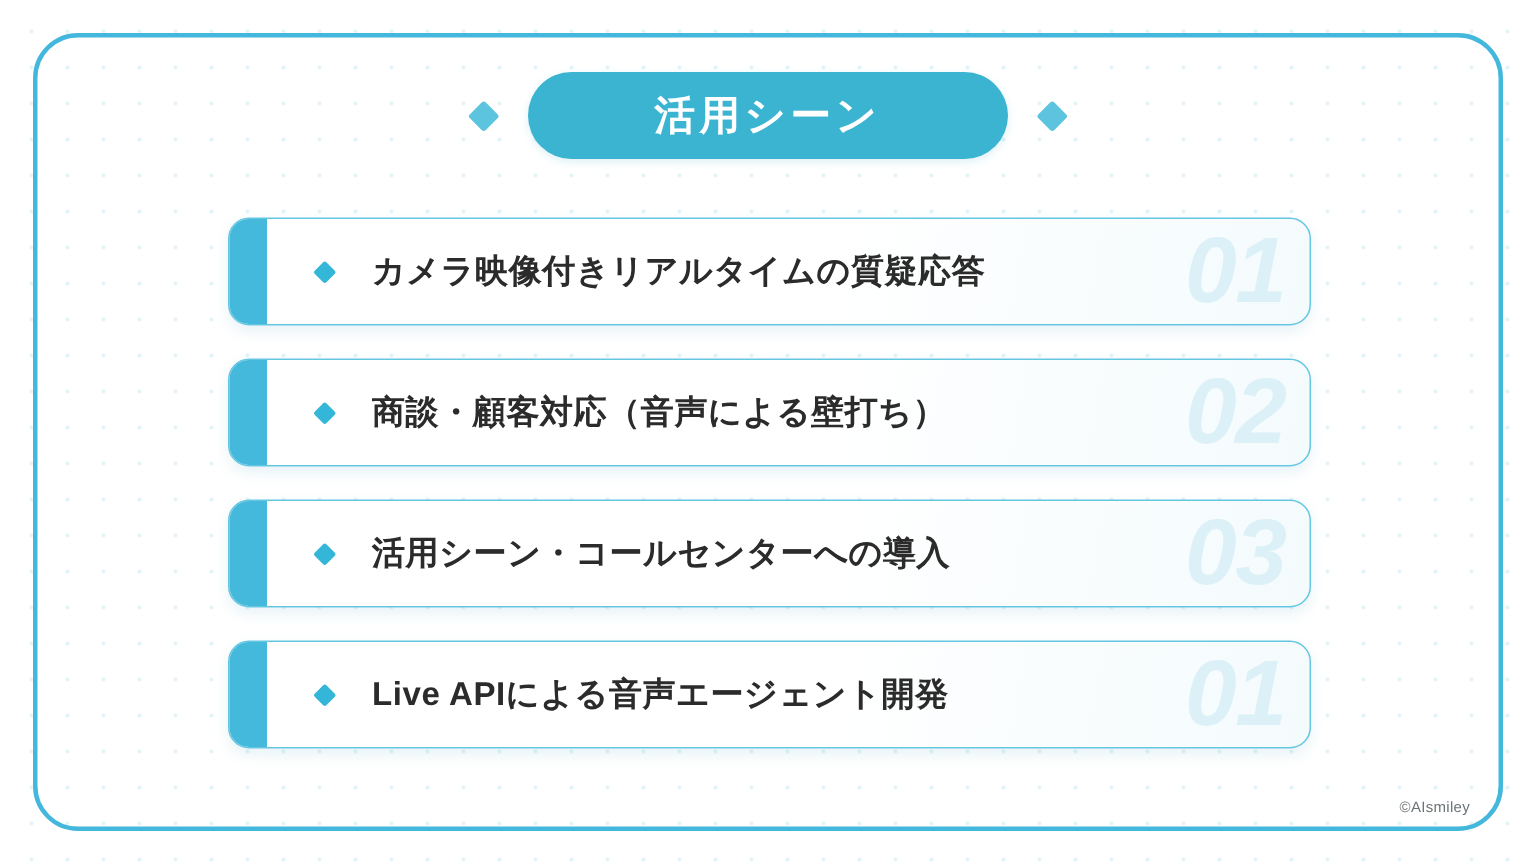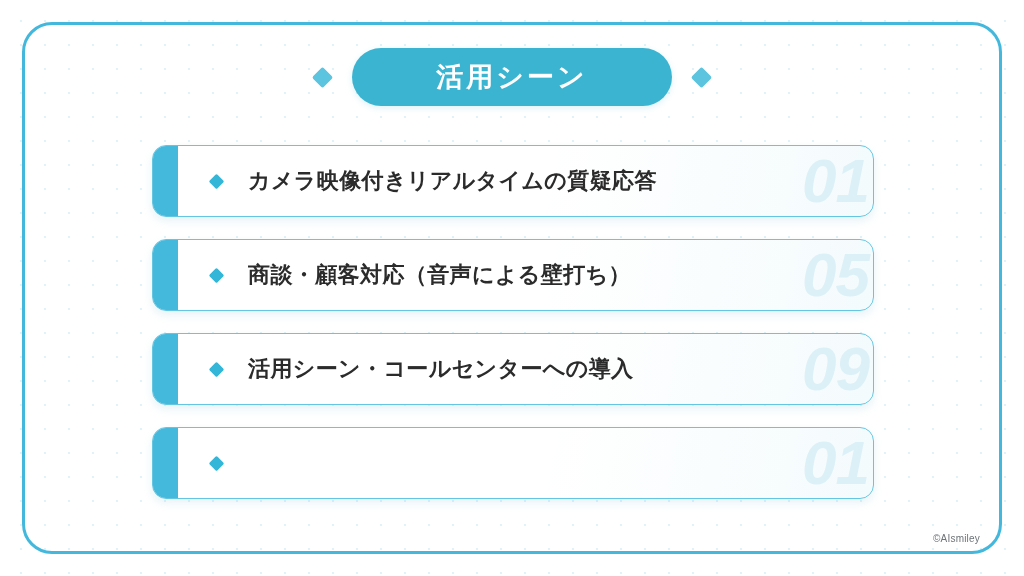--- a/index.html
+++ b/index.html
@@ -107,21 +107,21 @@
     top: -1.5px;
     width: 26px;
     height: 72px;
     background: #45b9db;
     border-top-left-radius: 14px;
     border-bottom-left-radius: 14px;
   }
 
   .card-number {
     position: absolute;
-    right: 4px;
+    right: 16px;
     top: 50%;
     transform: translateY(-50%);
     font-size: 62px;
     font-weight: bold;
     font-style: italic;
     color: #dcf0f7;
     letter-spacing: -1px;
     line-height: 1;
     user-select: none;
     pointer-events: none;
@@ -180,35 +180,36 @@
 
     <div class="card">
       <span class="card-bar"></span>
       <span class="card-number">01</span>
       <span class="card-bullet"></span>
       <span class="card-label">カメラ映像付きリアルタイムの質疑応答</span>
     </div>
 
     <div class="card">
       <span class="card-bar"></span>
-      <span class="card-number">05</span>
+      <span class="card-number">02</span>
       <span class="card-bullet"></span>
       <span class="card-label">商談・顧客対応（音声による壁打ち）</span>
     </div>
 
     <div class="card">
       <span class="card-bar"></span>
-      <span class="card-number">09</span>
+      <span class="card-number">03</span>
       <span class="card-bullet"></span>
       <span class="card-label">活用シーン・コールセンターへの導入</span>
     </div>
 
     <div class="card">
       <span class="card-bar"></span>
       <span class="card-number">01</span>
       <span class="card-bullet"></span>
+      <span class="card-label">Live APIによる音声エージェント開発</span>
     </div>
 
   </div>
 
   <div class="footer">©AIsmiley</div>
 
 </div>
 
 </body></html>

